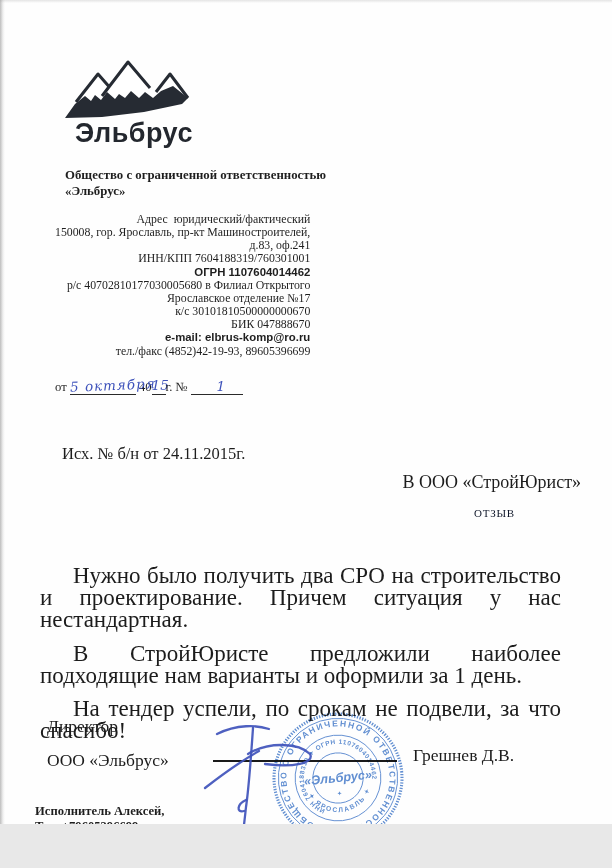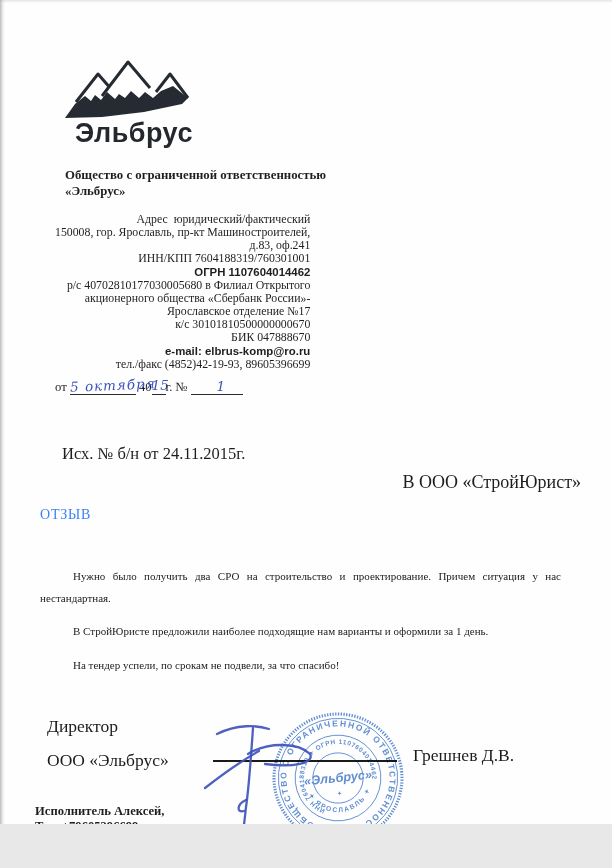--- a/index.html
+++ b/index.html
@@ -54,22 +54,22 @@
   .u-year{width:14px;}
   .u-num{width:52px;text-align:left;padding-left:8px;box-sizing:border-box;}
   .hand{
     font-family:"DejaVu Serif", serif;font-style:italic;
     color:var(--ink-blue);font-size:13.5px;
   }
   .u-date .hand-inner{display:inline-block;transform:rotate(-2.5deg);letter-spacing:1px;}
   
   .ref-line{position:absolute;left:62px;top:444px;font-size:16.5px;color:#1d1d1d;}
   .addressee{position:absolute;left:300px;right:31px;top:472px;text-align:right;font-size:18px;color:#1d1d1d;}
-  .letter-title{position:absolute;left:40px;width:475px;top:507px;text-align:left;font-size:14px;letter-spacing:.8px;color:#3b82f6;}
-  .letter-body{position:absolute;left:40px;top:565px;width:521px;font-size:11px;line-height:22.2px;color:#1c1c1c;}
+  .letter-title{position:absolute;left:40px;width:475px;top:507px;text-align:right;font-size:11px;letter-spacing:.8px;color:#0f172a;}
+  .letter-body{position:absolute;left:40px;top:565px;width:521px;font-size:23px;line-height:22.2px;color:#1c1c1c;}
   .letter-body p{margin:0 0 11px 0;text-indent:33px;text-align:justify;}
   
   .sig-position{position:absolute;left:47px;top:709px;font-size:17.5px;line-height:34px;color:#1c1c1c;}
   .sig-line{position:absolute;left:213px;top:760px;width:184px;height:1.6px;background:#1a1a1a;}
   .sig-name{position:absolute;left:413px;top:745px;font-size:17.5px;color:#1c1c1c;}
   .signature-svg{position:absolute;left:197px;top:712px;z-index:3;}
   .signature-svg path{fill:none;stroke:var(--ink-blue);stroke-width:2.3;stroke-linecap:round;opacity:.92;}
   
   .stamp{position:absolute;left:271px;top:711px;width:134px;height:134px;opacity:.88;mix-blend-mode:multiply;z-index:2;}
   .stamp .ring{fill:none;stroke:var(--stamp-blue);stroke-width:1.4;}
@@ -107,21 +107,20 @@
     <div>«Эльбрус»</div>
   </div>
 
   <div class="details">
       <div class="dl serif">Адрес  юридический/фактический</div>
       <div class="dl serif">150008, гор. Ярославль, пр-кт Машиностроителей,</div>
       <div class="dl serif">д.83, оф.241</div>
       <div class="dl serif">ИНН/КПП 7604188319/760301001</div>
       <div class="dl sans">ОГРН 1107604014462</div>
       <div class="dl serif">р/с 40702810177030005680 в Филиал Открытого</div>
-      <div class="dl serif">акционерного общества «Сбербанк России»-</div>
       <div class="dl serif">Ярославское отделение №17</div>
       <div class="dl serif">к/с 30101810500000000670</div>
       <div class="dl serif">БИК 047888670</div>
       <div class="dl sans">e-mail: elbrus-komp@ro.ru</div>
       <div class="dl serif">тел./факс (4852)42-19-93, 89605396699</div>
     </div>
 
   <div class="date-line">
     <span>от</span>
     <span class="u u-date"><span class="hand"><span class="hand-inner">5 октября</span></span></span>

